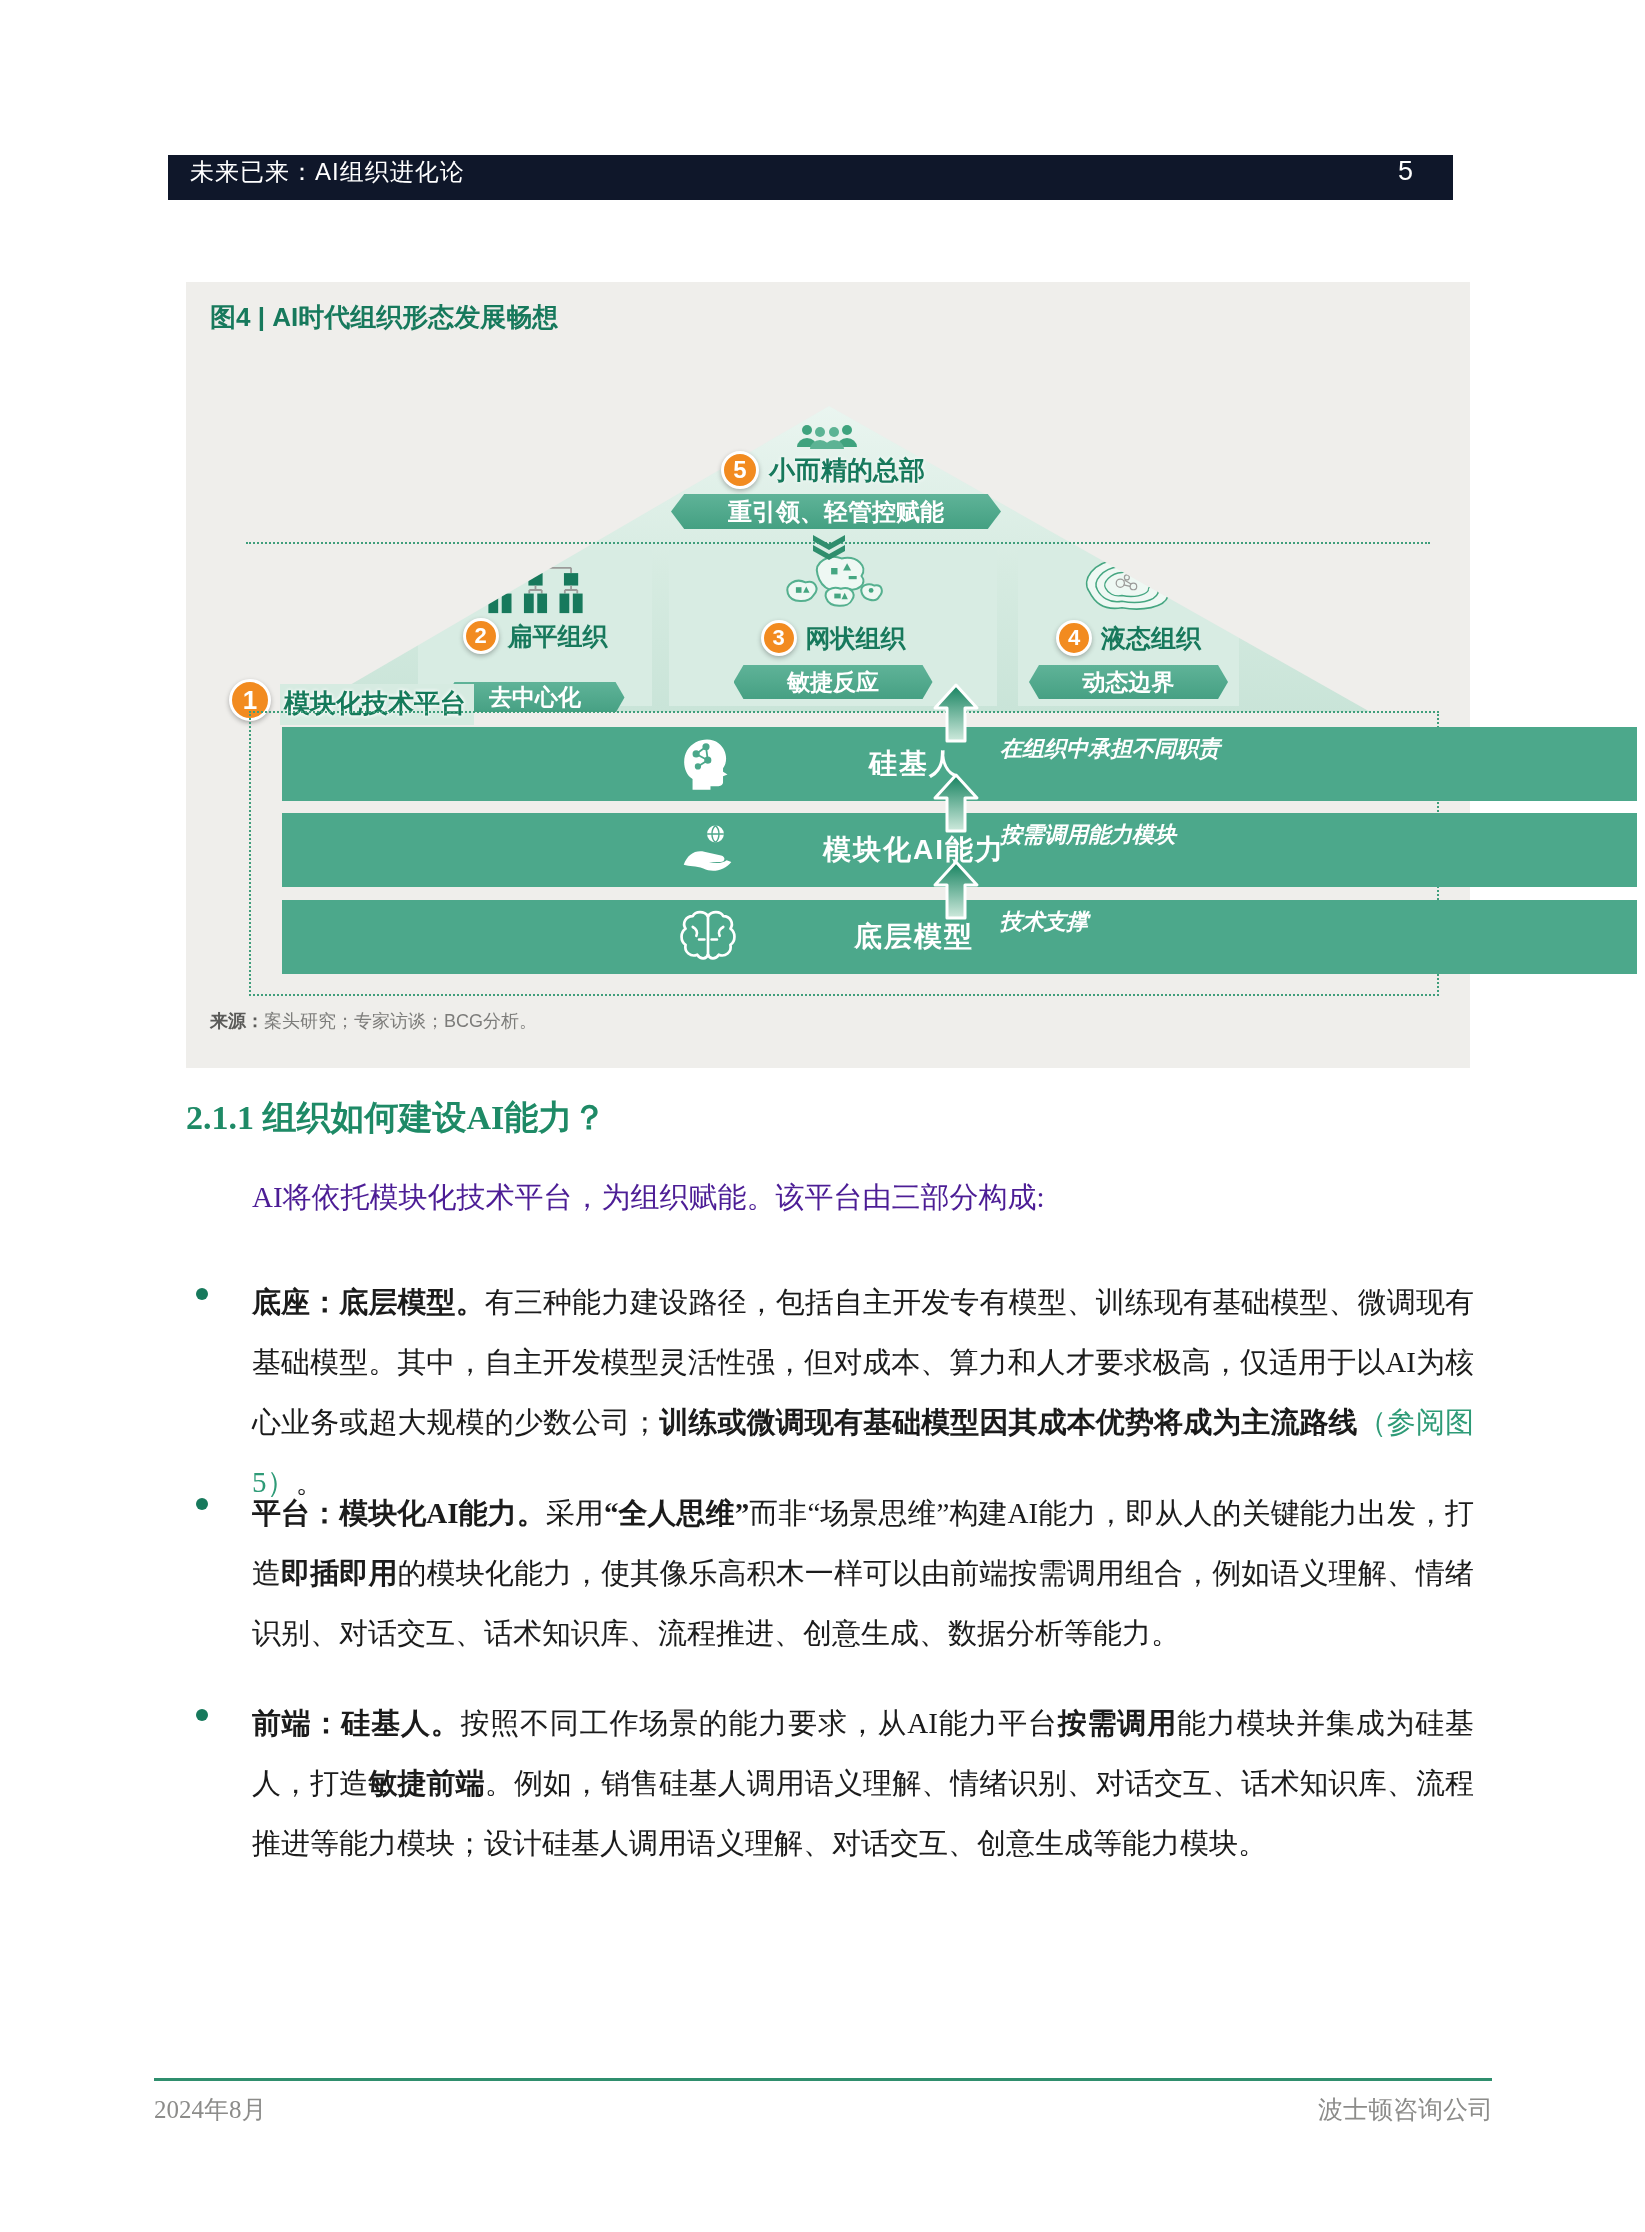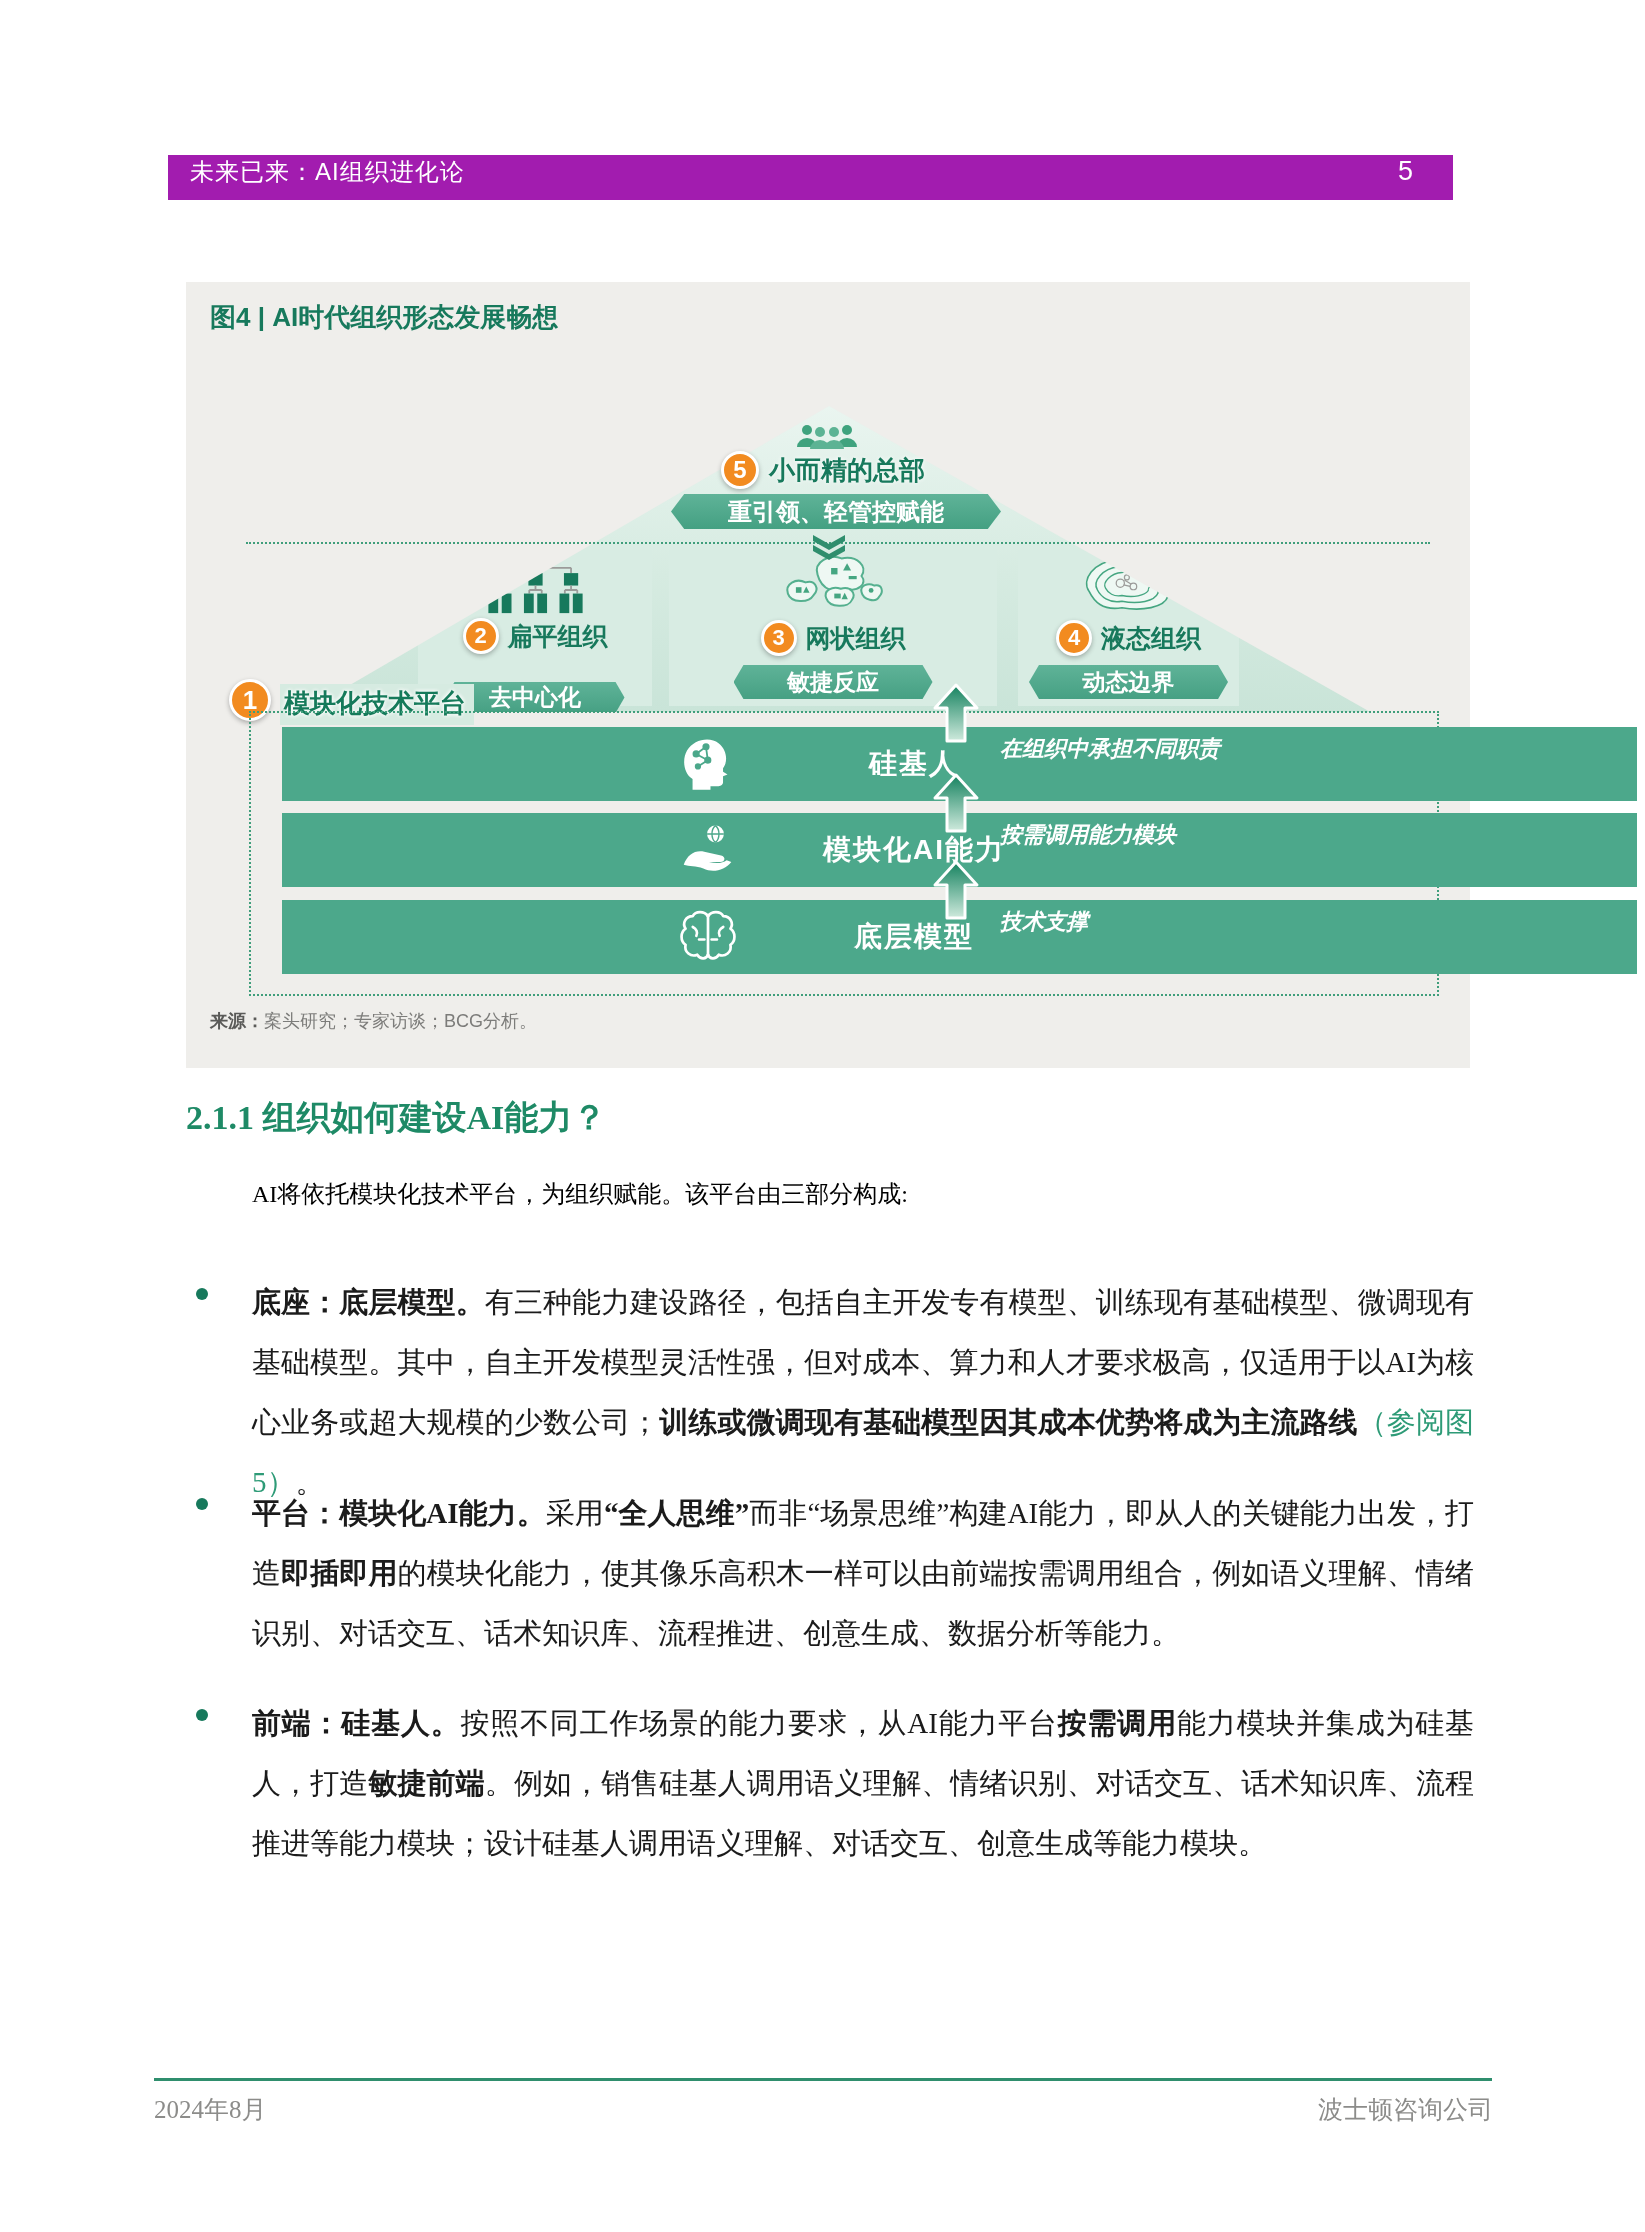--- a/index.html
+++ b/index.html
@@ -1,20 +1,20 @@
 <!DOCTYPE html>
 <html><head>
 <meta charset="utf-8">
 <style>
   html,body{margin:0;padding:0;background:#ffffff;}
   .page{position:relative;width:1646px;height:2233px;background:#fff;overflow:hidden;
         font-family:"Liberation Sans",sans-serif;}
 
   
-  .header{position:absolute;left:168px;top:155px;width:1285px;height:45px;background:#a21caf;
+  .header{position:absolute;left:168px;top:155px;width:1285px;height:45px;background:#0f172a;
           display:flex;align-items:center;justify-content:space-between;box-sizing:border-box;
           padding:0 40px 12px 22px;color:#fff;}
   .header-title{font-size:24px;letter-spacing:1px;}
   .header-page{font-size:27px;}
 
   
   .figure{position:absolute;left:186px;top:282px;width:1284px;height:786px;background:#efeeeb;}
   .fig-title{position:absolute;left:24px;top:18px;font-size:26px;font-weight:bold;color:#17795c;}
 
   
@@ -62,21 +62,21 @@
   .up-arrow{position:absolute;left:746px;}
   .ua-1{top:400px;} .ua-2{top:490px;} .ua-3{top:577px;}
 
   .source{position:absolute;left:24px;top:727px;font-size:18px;color:#7c7c7a;}
   .source b{color:#5a5a58;}
 
   
   .section-h{position:absolute;left:186px;top:1095px;font-family:"Liberation Serif","DejaVu Serif",serif;
              font-weight:bold;font-size:34px;color:#1e8a66;}
   .intro{position:absolute;left:252px;top:1178px;font-family:"Liberation Serif","DejaVu Serif",serif;
-         font-size:24px;color:#000000;}
+         font-size:29px;color:#4c1d95;}
   .bullet{position:absolute;left:252px;width:1222px;font-family:"Liberation Serif","DejaVu Serif",serif;
           font-size:29px;line-height:60px;color:#1b1b1b;text-align:justify;}
   .b1{top:1272px;} .b2{top:1483px;} .b3{top:1693px;}
   .bullet-dot{position:absolute;left:196px;width:12px;height:12px;border-radius:50%;background:#17795c;}
   .d1{top:1288px;} .d2{top:1498px;} .d3{top:1709px;}
   .seg-b{font-weight:bold;}
   .seg-g{color:#2e9b77;}
 
   
   .footer-line{position:absolute;left:154px;top:2078px;width:1338px;height:3px;background:#2f8e6d;}

